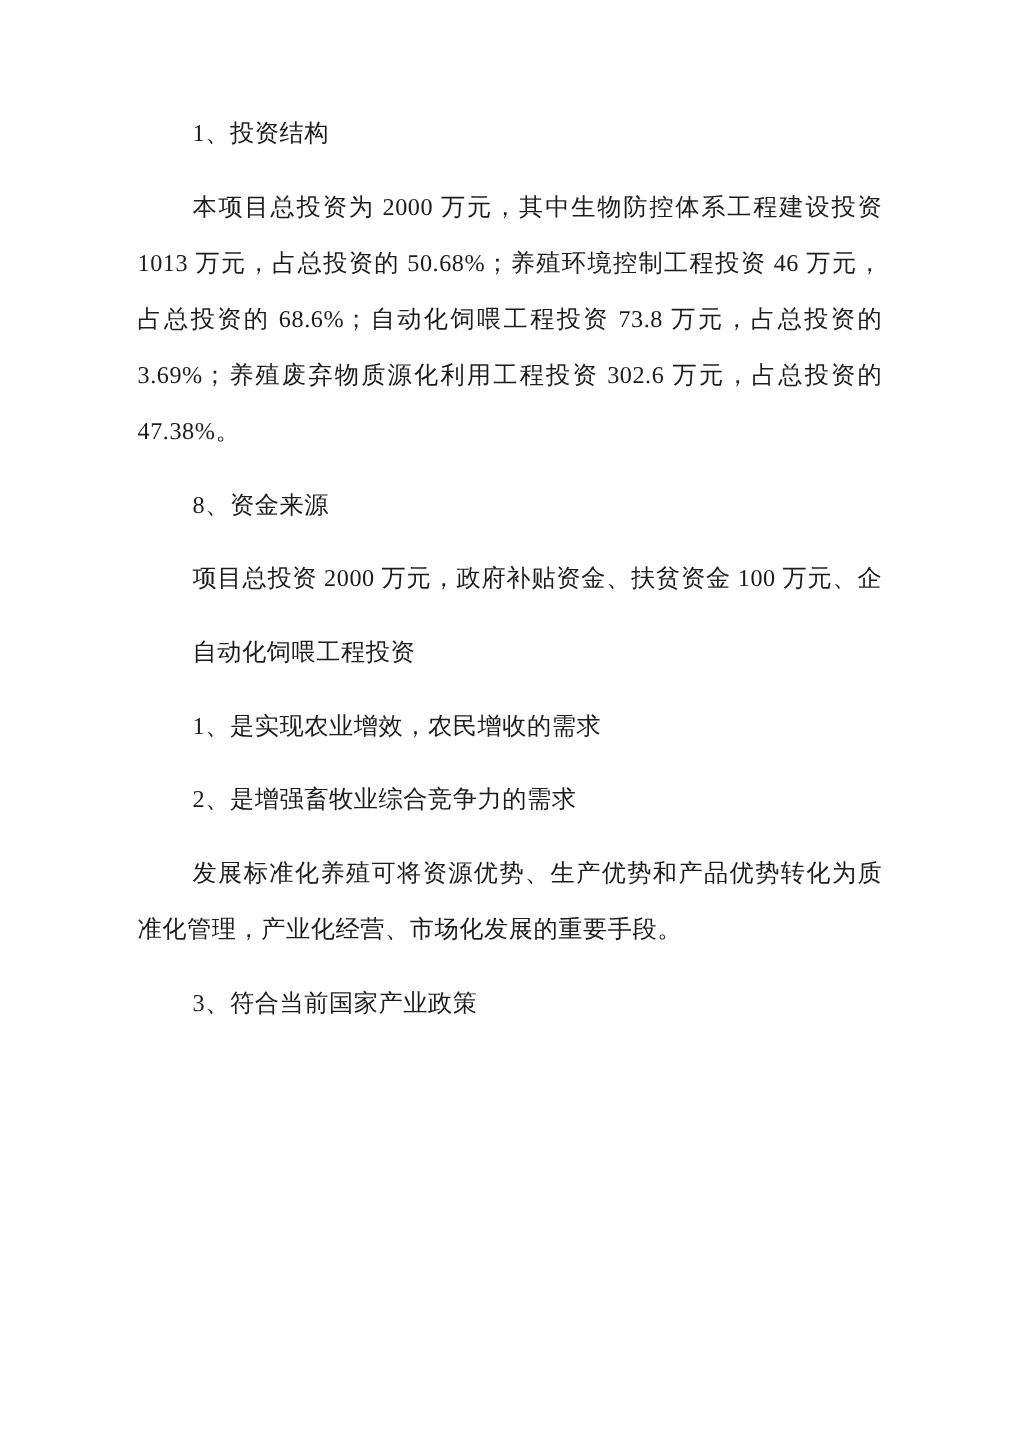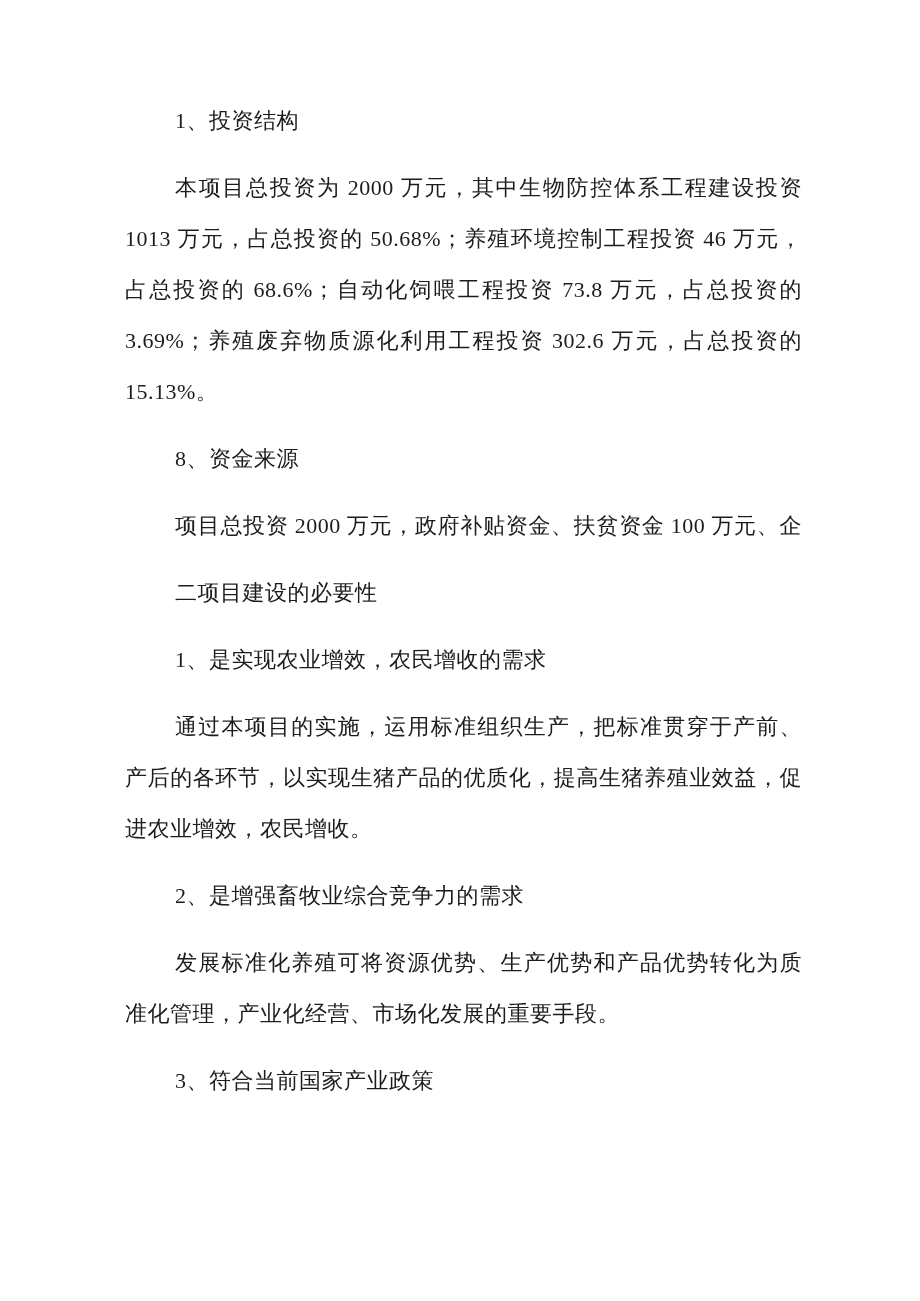--- a/index.html
+++ b/index.html
@@ -45,38 +45,33 @@
 <div class="doc-page">
   <div id="paragraphs-container">
       <div class="paragraph">
         <div class="text-line first">1、投资结构</div>
       </div>
       <div class="paragraph">
         <div class="text-line first fill">本项目总投资为 2000 万元，其中生物防控体系工程建设投资</div>
         <div class="text-line fill">1013 万元，占总投资的 50.68%；养殖环境控制工程投资 46 万元，</div>
         <div class="text-line fill">占总投资的 68.6%；自动化饲喂工程投资 73.8 万元，占总投资的</div>
         <div class="text-line fill">3.69%；养殖废弃物质源化利用工程投资 302.6 万元，占总投资的</div>
-        <div class="text-line">15.13%。</div>
+        <div class="text-line">47.38%。</div>
       </div>
       <div class="paragraph">
         <div class="text-line first">8、资金来源</div>
       </div>
       <div class="paragraph">
         <div class="text-line first fill">项目总投资 2000 万元，政府补贴资金、扶贫资金 100 万元、企</div>
       </div>
       <div class="paragraph">
-        <div class="text-line first">二项目建设的必要性</div>
+        <div class="text-line first">自动化饲喂工程投资</div>
       </div>
       <div class="paragraph">
         <div class="text-line first">1、是实现农业增效，农民增收的需求</div>
-      </div>
-      <div class="paragraph">
-        <div class="text-line first fill">通过本项目的实施，运用标准组织生产，把标准贯穿于产前、</div>
-        <div class="text-line fill">产后的各环节，以实现生猪产品的优质化，提高生猪养殖业效益，促</div>
-        <div class="text-line">进农业增效，农民增收。</div>
       </div>
       <div class="paragraph">
         <div class="text-line first">2、是增强畜牧业综合竞争力的需求</div>
       </div>
       <div class="paragraph">
         <div class="text-line first fill">发展标准化养殖可将资源优势、生产优势和产品优势转化为质</div>
         <div class="text-line">准化管理，产业化经营、市场化发展的重要手段。</div>
       </div>
       <div class="paragraph">
         <div class="text-line first">3、符合当前国家产业政策</div>

